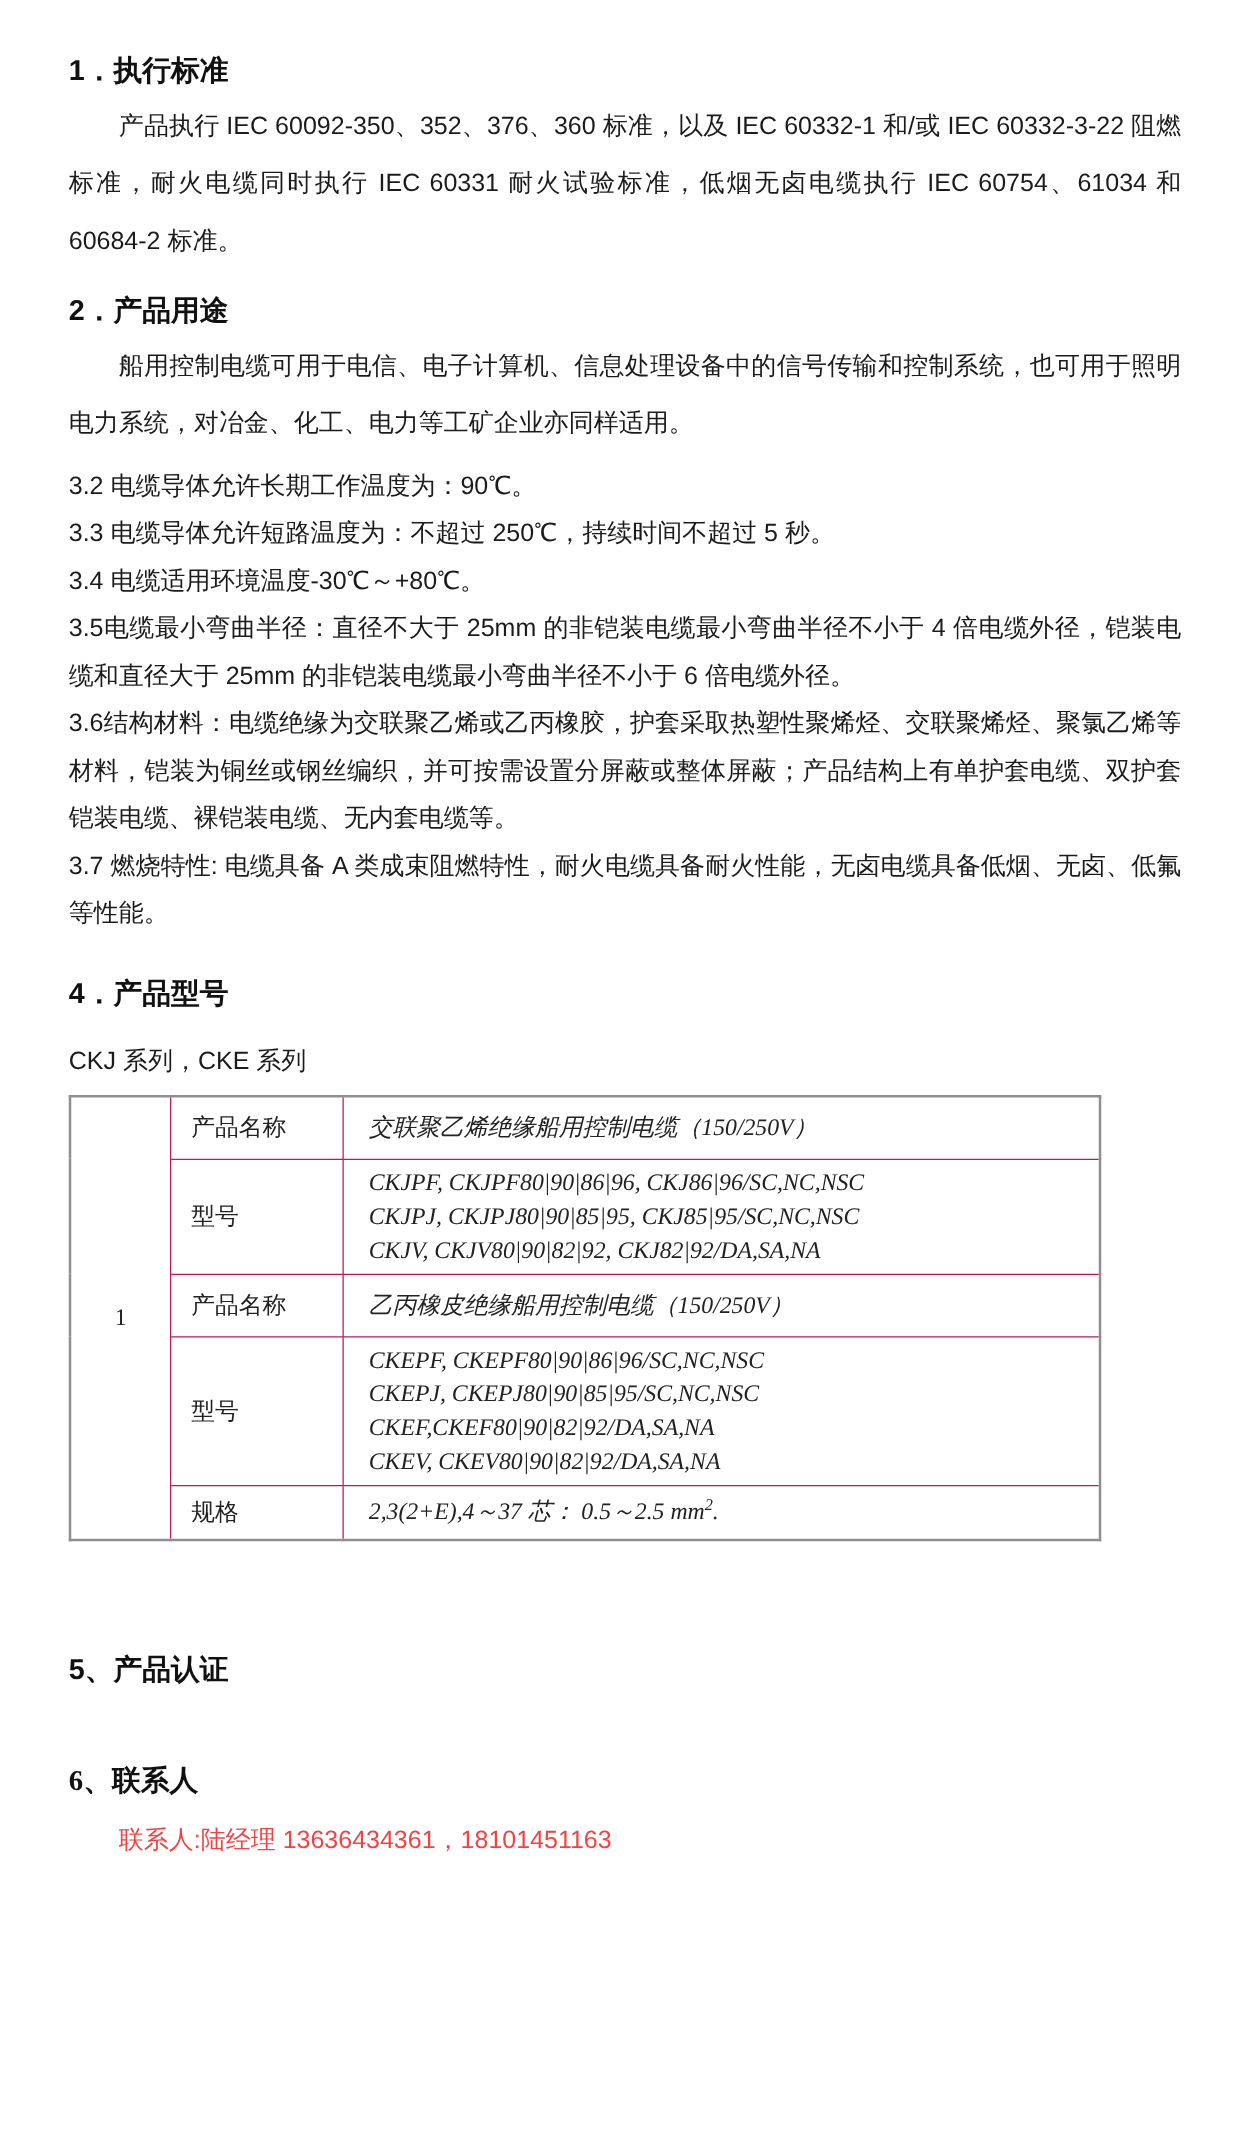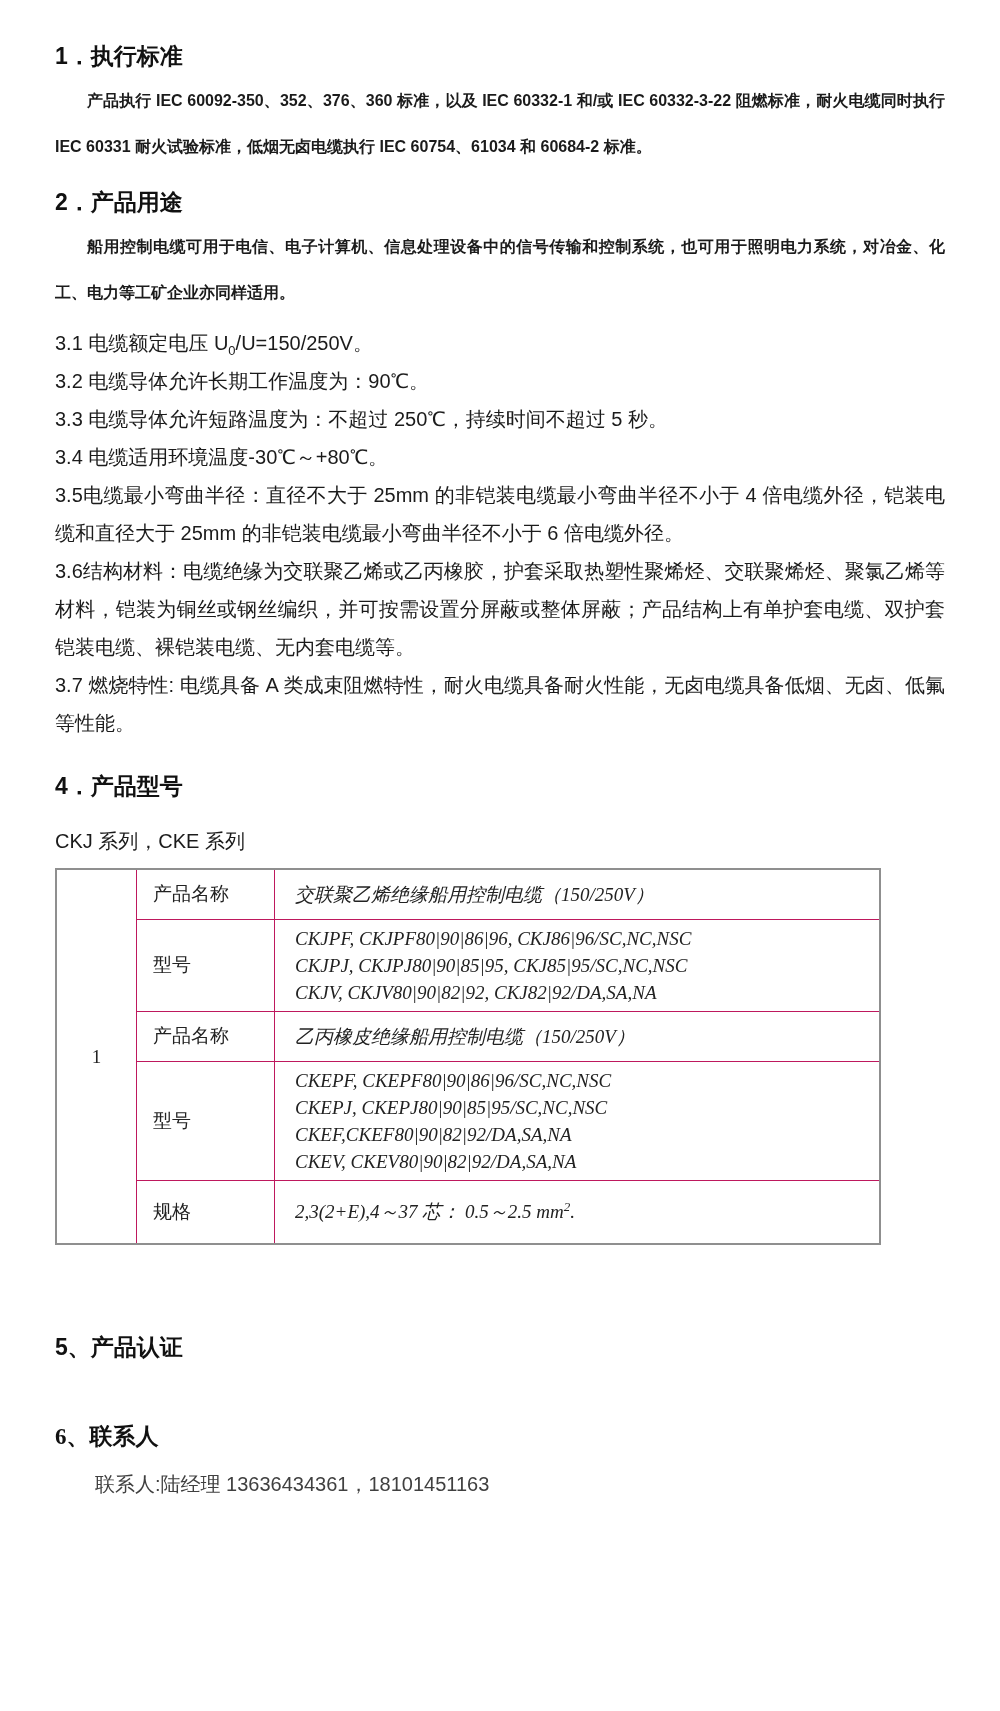--- a/index.html
+++ b/index.html
@@ -18,27 +18,26 @@
     font-weight: bold;
     line-height: 32px;
     margin: 0;
     color: #111111;
   }
   .mt16 { margin-top: 16px; }
   .mt28 { margin-top: 28px; }
   .mt58 { margin-top: 58px; font-family: Liberation Serif, serif; }
   .mt82 { margin-top: 86px; }
   .body-para {
-    font-size: 16px;
+    font-size: 20px;
     line-height: 46px;
     margin: 6px 0 0 0;
     text-indent: 2em;
     text-align: justify;
     color: #1b1b1b;
-    font-weight: bold;
   }
   .feature-list { margin-top: 8px; }
   .feature-item {
     font-size: 20px;
     line-height: 38px;
     text-align: justify;
     color: #1b1b1b;
   }
   sub.u0 { font-size: 13px; line-height: 0; }
   sup.sq { font-size: 13px; line-height: 0; }
@@ -73,42 +72,41 @@
   }
   td.row-content {
     padding: 5px 10px 5px 20px;
     line-height: 27px;
     font-style: italic;
   }
   tr.r1 { height: 50px; }
   tr.r2 { height: 86px; }
   tr.r3 { height: 50px; }
   tr.r4 { height: 114px; }
-  tr.r5 { height: 64px; }
+  tr.r5 { height: 44px; }
   .contact-line {
     margin-top: 12px;
     font-size: 20px;
     line-height: 38px;
     text-indent: 2em;
-    color: #404040;
+    color: #ef4444;
   }
 </style>
 </head>
 <body>
 
 <div class="page">
 
   <h2 class="sec-heading">1．执行标准</h2>
   <p class="body-para">产品执行 IEC 60092-350、352、376、360 标准，以及 IEC 60332-1 和/或 IEC 60332-3-22 阻燃标准，耐火电缆同时执行 IEC 60331 耐火试验标准，低烟无卤电缆执行 IEC 60754、61034 和 60684-2 标准。</p>
 
   <h2 class="sec-heading mt16">2．产品用途</h2>
   <p class="body-para">船用控制电缆可用于电信、电子计算机、信息处理设备中的信号传输和控制系统，也可用于照明电力系统，对冶金、化工、电力等工矿企业亦同样适用。</p>
 
   <div class="feature-list">
-    <div class="feature-item"><span>3.1 电缆额定电压 U</span><sub class="u0">0</sub><span>/U=150/250V。</span></div>
     <div class="feature-item">3.2 电缆导体允许长期工作温度为：90℃。</div>
     <div class="feature-item">3.3 电缆导体允许短路温度为：不超过 250℃，持续时间不超过 5 秒。</div>
     <div class="feature-item">3.4 电缆适用环境温度-30℃～+80℃。</div>
     <div class="feature-item">3.5电缆最小弯曲半径：直径不大于 25mm 的非铠装电缆最小弯曲半径不小于 4 倍电缆外径，铠装电缆和直径大于 25mm 的非铠装电缆最小弯曲半径不小于 6 倍电缆外径。</div>
     <div class="feature-item">3.6结构材料：电缆绝缘为交联聚乙烯或乙丙橡胶，护套采取热塑性聚烯烃、交联聚烯烃、聚氯乙烯等材料，铠装为铜丝或钢丝编织，并可按需设置分屏蔽或整体屏蔽；产品结构上有单护套电缆、双护套铠装电缆、裸铠装电缆、无内套电缆等。</div>
     <div class="feature-item">3.7 燃烧特性: 电缆具备 A 类成束阻燃特性，耐火电缆具备耐火性能，无卤电缆具备低烟、无卤、低氟等性能。</div>
   </div>
 
   <h2 class="sec-heading mt28">4．产品型号</h2>
   <div class="series-note">CKJ 系列，CKE 系列</div>

